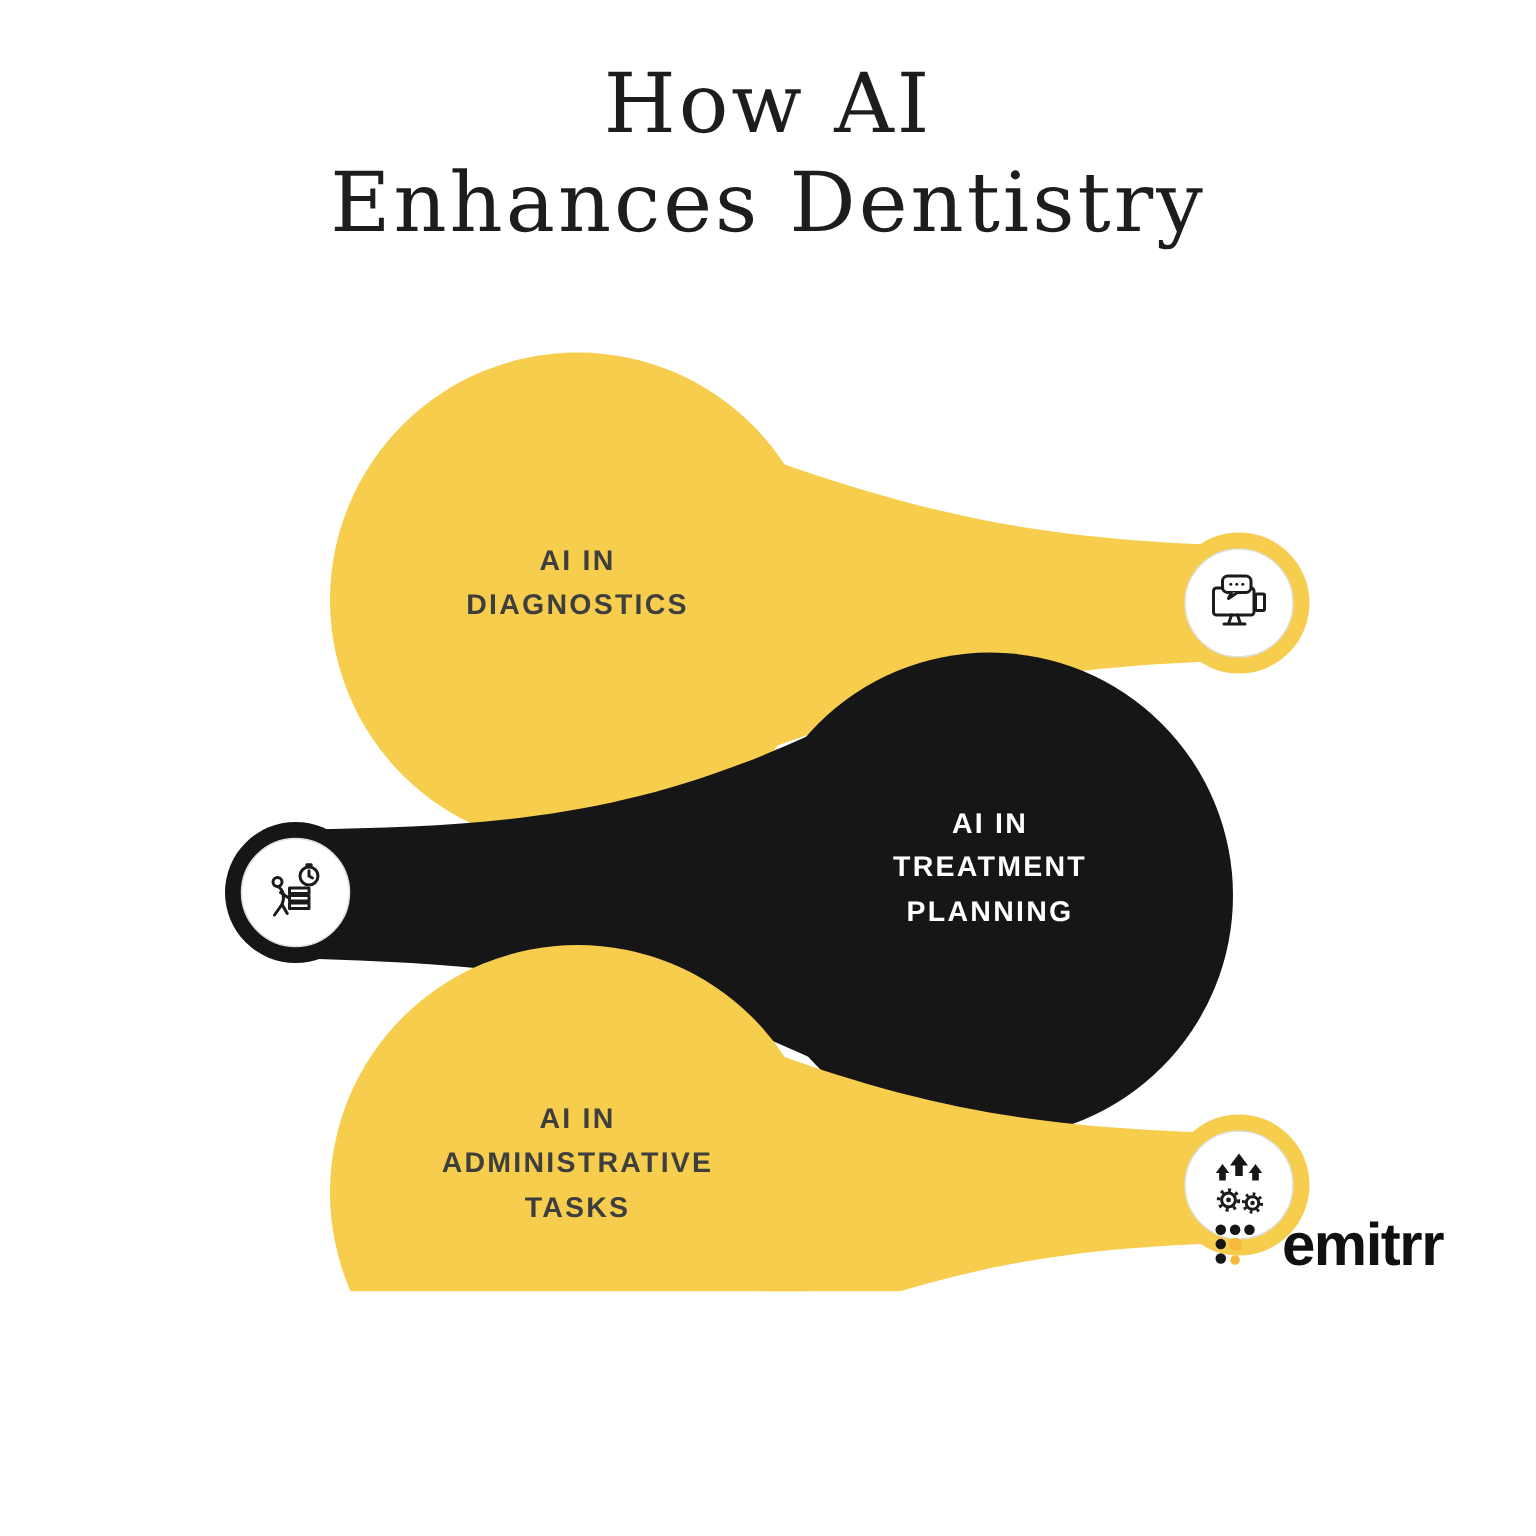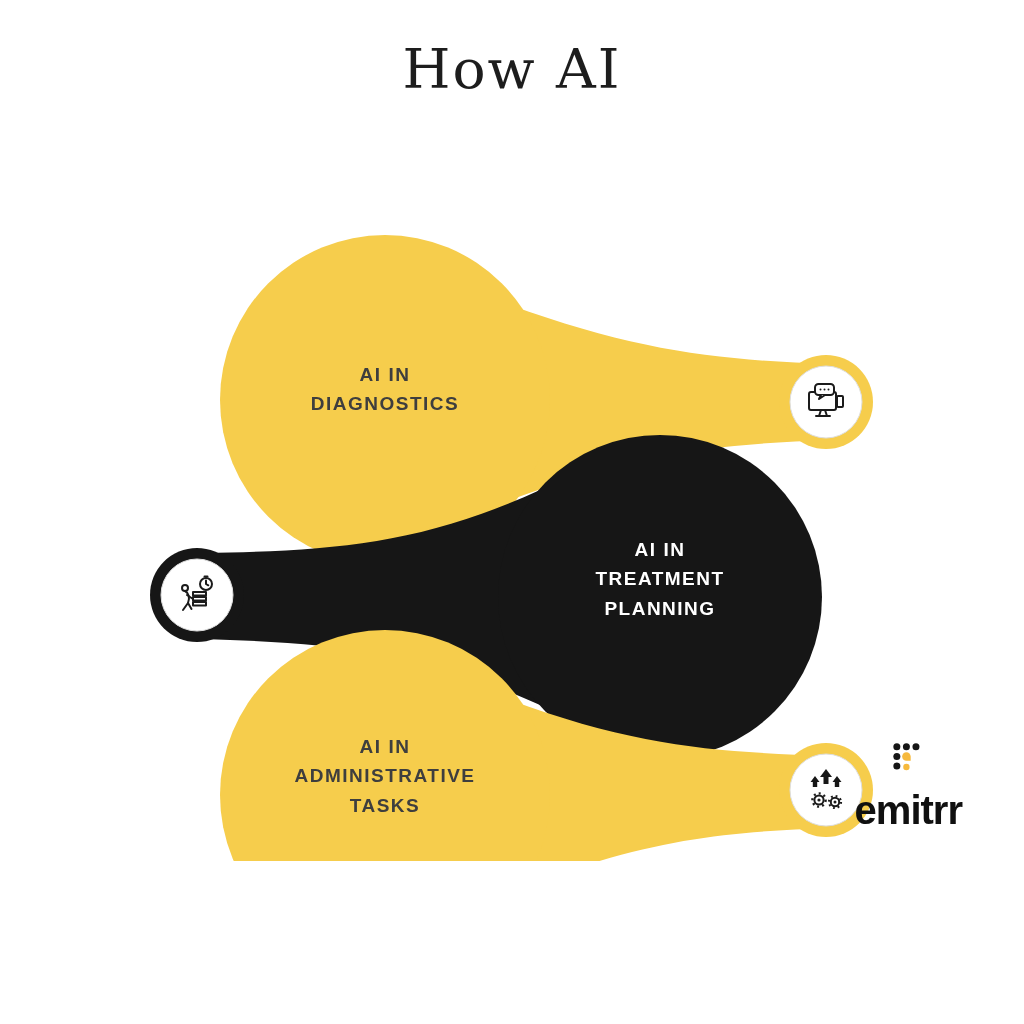--- a/index.html
+++ b/index.html
@@ -12,34 +12,35 @@
     position:absolute;top:36px;left:0;width:1024px;text-align:center;
     font-family:"DejaVu Serif",serif;font-weight:400;color:#1d1d1d;
     font-size:55px;line-height:1.2;letter-spacing:2px;
   }
   .bubble-label{
     position:absolute;text-align:center;font-weight:700;color:#3e3e3e;
     font-size:19px;line-height:1.55;letter-spacing:1.5px;white-space:pre-line;
   }
   .bubble-label.light{color:#ffffff;}
   .logo{
-    position:absolute;right:62px;bottom:28px;display:flex;align-items:center;gap:13px;flex-direction:column;
+    position:absolute;right:62px;bottom:8px;display:flex;align-items:center;gap:13px;
   }
   .logo-text{
     font-size:40px;font-weight:700;color:#101010;letter-spacing:-1px;
     font-family:"Liberation Sans",sans-serif;
   }
 </style>
 </head>
 <body>
 
 <div class="canvas">
 
   <div class="title">
     <div>How AI</div>
+    <div>Enhances Dentistry</div>
   </div>
 
   <svg class="balloons" width="1024" height="1024" viewBox="0 0 1024 1024">
 
     <g>
       <path d="M510,305 C640,352 720,360 830,364 L830,440 C720,444 640,452 510,500 Z" fill="#F6CD4C"></path>
       <circle cx="385" cy="400" r="165" fill="#F6CD4C"></circle>
       <circle cx="826" cy="402" r="47" fill="#F6CD4C"></circle>
       <circle cx="826" cy="402" r="36" fill="#ffffff" stroke="#dedede" stroke-width="1"></circle>
 

